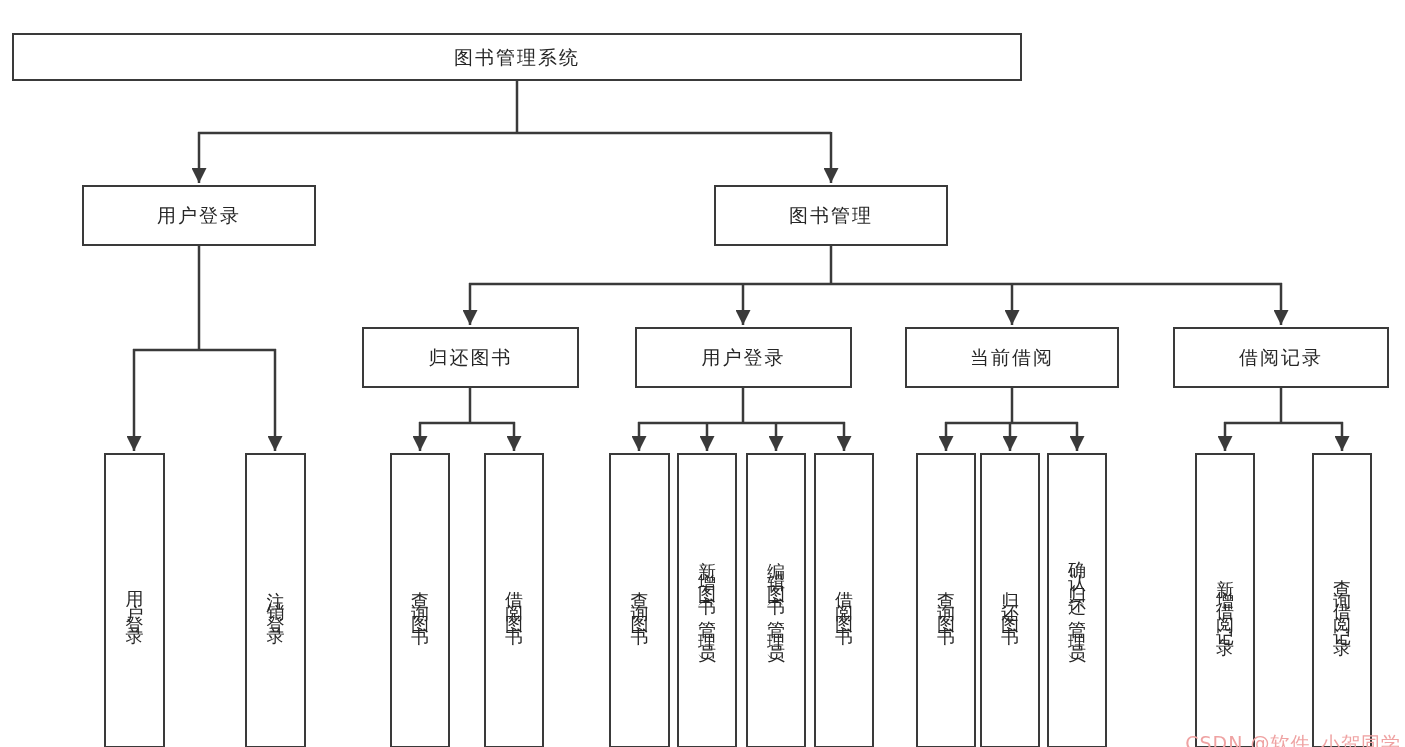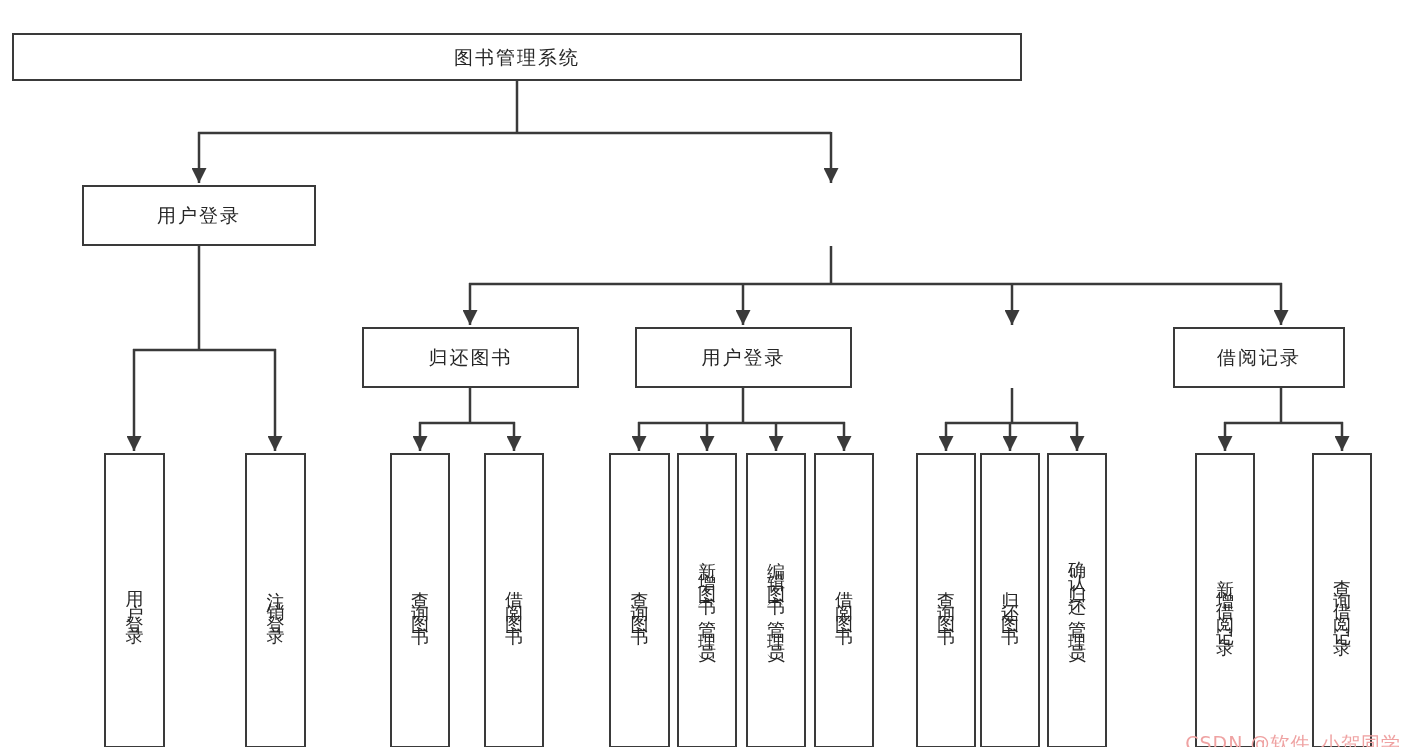--- a/index.html
+++ b/index.html
@@ -78,28 +78,34 @@
     </g>
   </svg>
 
   <div class="node" style="left:12px;top:20px;width:1010px;height:48px">
     <span>图书管理系统</span>
   </div>
 
   <div class="node" style="left:82px;top:172px;width:234px;height:61px">
     <span>用户登录</span>
   </div>
+  <div class="node" style="left:714px;top:172px;width:234px;height:61px">
+    <span>图书管理</span>
+  </div>
 
   <div class="node" style="left:362px;top:314px;width:217px;height:61px">
     <span>归还图书</span>
   </div>
   <div class="node" style="left:635px;top:314px;width:217px;height:61px">
     <span>用户登录</span>
   </div>
-  <div class="node" style="left:1173px;top:314px;width:172px;height:61px">
+  <div class="node" style="left:905px;top:314px;width:214px;height:61px">
+    <span>当前借阅</span>
+  </div>
+  <div class="node" style="left:1173px;top:314px;width:216px;height:61px">
     <span>借阅记录</span>
   </div>
 
   <div class="node leaf" style="left:104px;top:440px;width:61px;height:295px">
     <span>用户登录</span>
   </div>
   <div class="node leaf" style="left:245px;top:440px;width:61px;height:295px">
     <span>注销登录</span>
   </div>
 

